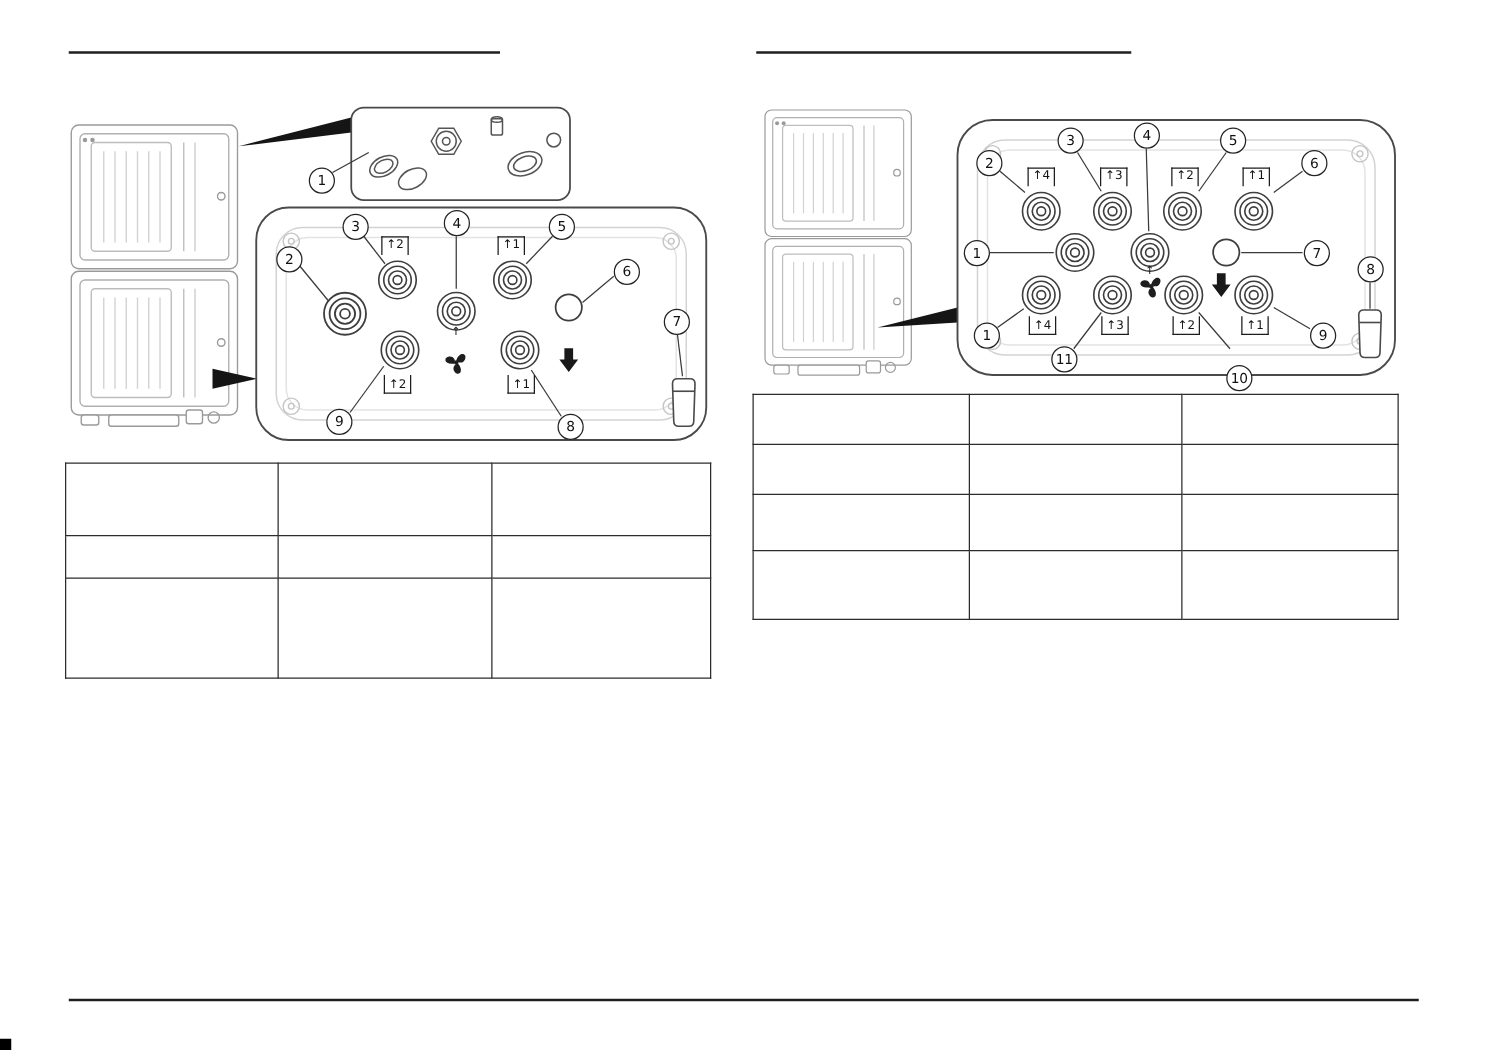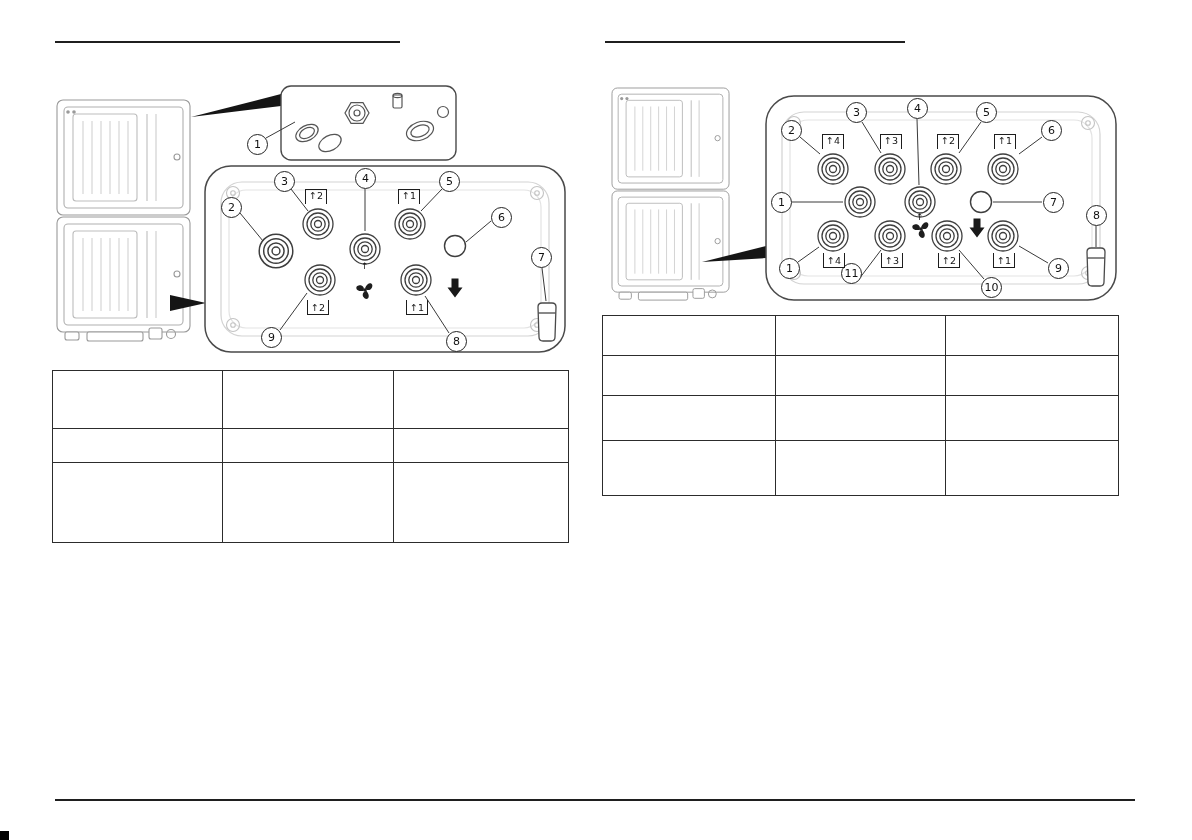--- a/index.html
+++ b/index.html
@@ -236,22 +236,22 @@
 
   <div class="callout" style="left:771px;top:192px">1</div>
   <div class="callout" style="left:781px;top:120px">2</div>
   <div class="callout" style="left:846px;top:102px">3</div>
   <div class="callout" style="left:907px;top:98px">4</div>
   <div class="callout" style="left:976px;top:102px">5</div>
   <div class="callout" style="left:1041px;top:120px">6</div>
   <div class="callout" style="left:1043px;top:192px">7</div>
   <div class="callout" style="left:1086px;top:205px">8</div>
   <div class="callout" style="left:1048px;top:258px">9</div>
-  <div class="callout" style="left:981px;top:277px">10</div>
-  <div class="callout" style="left:841px;top:263px">11</div>
+  <div class="callout" style="left:981px;top:292px">10</div>
+  <div class="callout" style="left:841px;top:277px">11</div>
   <div class="callout" style="left:779px;top:258px">1</div>
 
   <span class="picon top" style="left:822px;top:134px">
       <span>↑</span>
       <span>4</span>
     </span>
   <span class="picon top" style="left:880px;top:134px">
       <span>↑</span>
       <span>3</span>
     </span>

